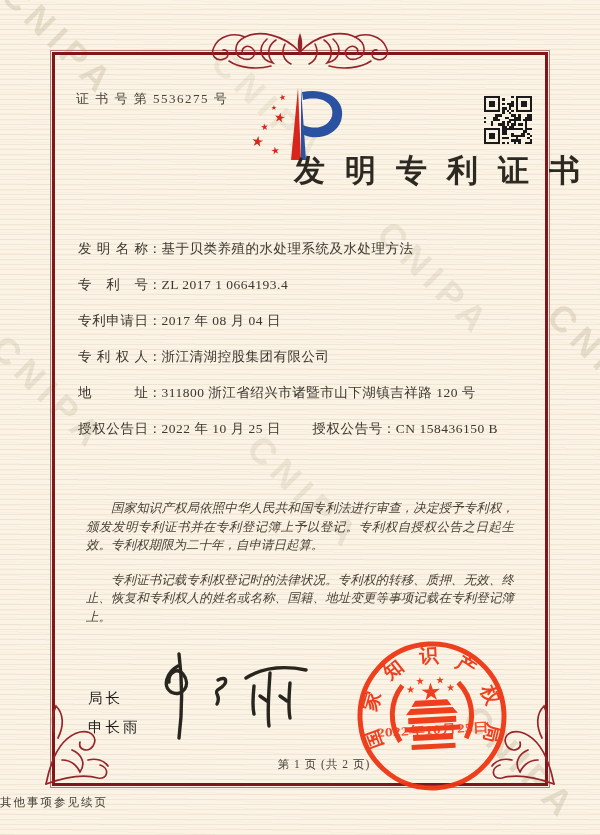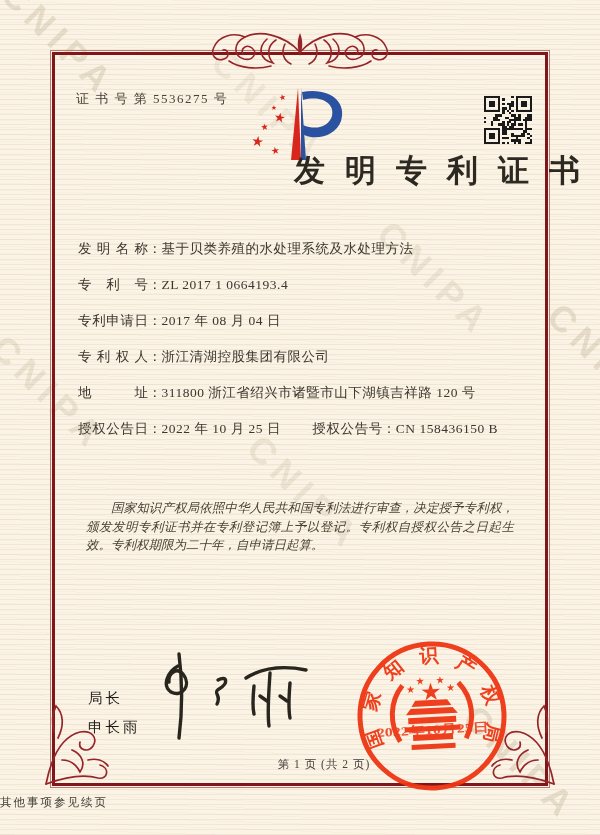--- a/index.html
+++ b/index.html
@@ -162,20 +162,21 @@
       <span class="flabel">地址</span><span class="fcolon">：</span><span class="fvalue">311800 浙江省绍兴市诸暨市山下湖镇吉祥路 120 号</span>
     </div>
     <div class="frow">
       <span><span class="flabel">授权公告日</span><span class="fcolon">：</span><span class="fvalue">2022 年 10 月 25 日</span></span>
       <span class="grant2"><span class="flabel">授权公告号</span><span class="fcolon">：</span><span class="fvalue">CN 158436150 B</span></span>
     </div>
   </div>
 
   <div class="paras">
     <p>国家知识产权局依照中华人民共和国专利法进行审查，决定授予专利权，颁发发明专利证书并在专利登记簿上予以登记。专利权自授权公告之日起生效。专利权期限为二十年，自申请日起算。</p>
+    <p>专利证书记载专利权登记时的法律状况。专利权的转移、质押、无效、终止、恢复和专利权人的姓名或名称、国籍、地址变更等事项记载在专利登记簿上。</p>
   </div>
 
   <div class="signer">
     <div>局长</div>
     <div>申长雨</div>
   </div>
 
   <svg class="signature" width="178" height="92" viewBox="0 0 178 92">
     <g stroke="#17150f" stroke-width="3.4" fill="none" stroke-linecap="round" stroke-linejoin="round" opacity=".92">
       <path d="M30,16 C19,22 14,36 23,42 C34,48 44,35 35,24 C29,17 20,23 21,32"></path>

